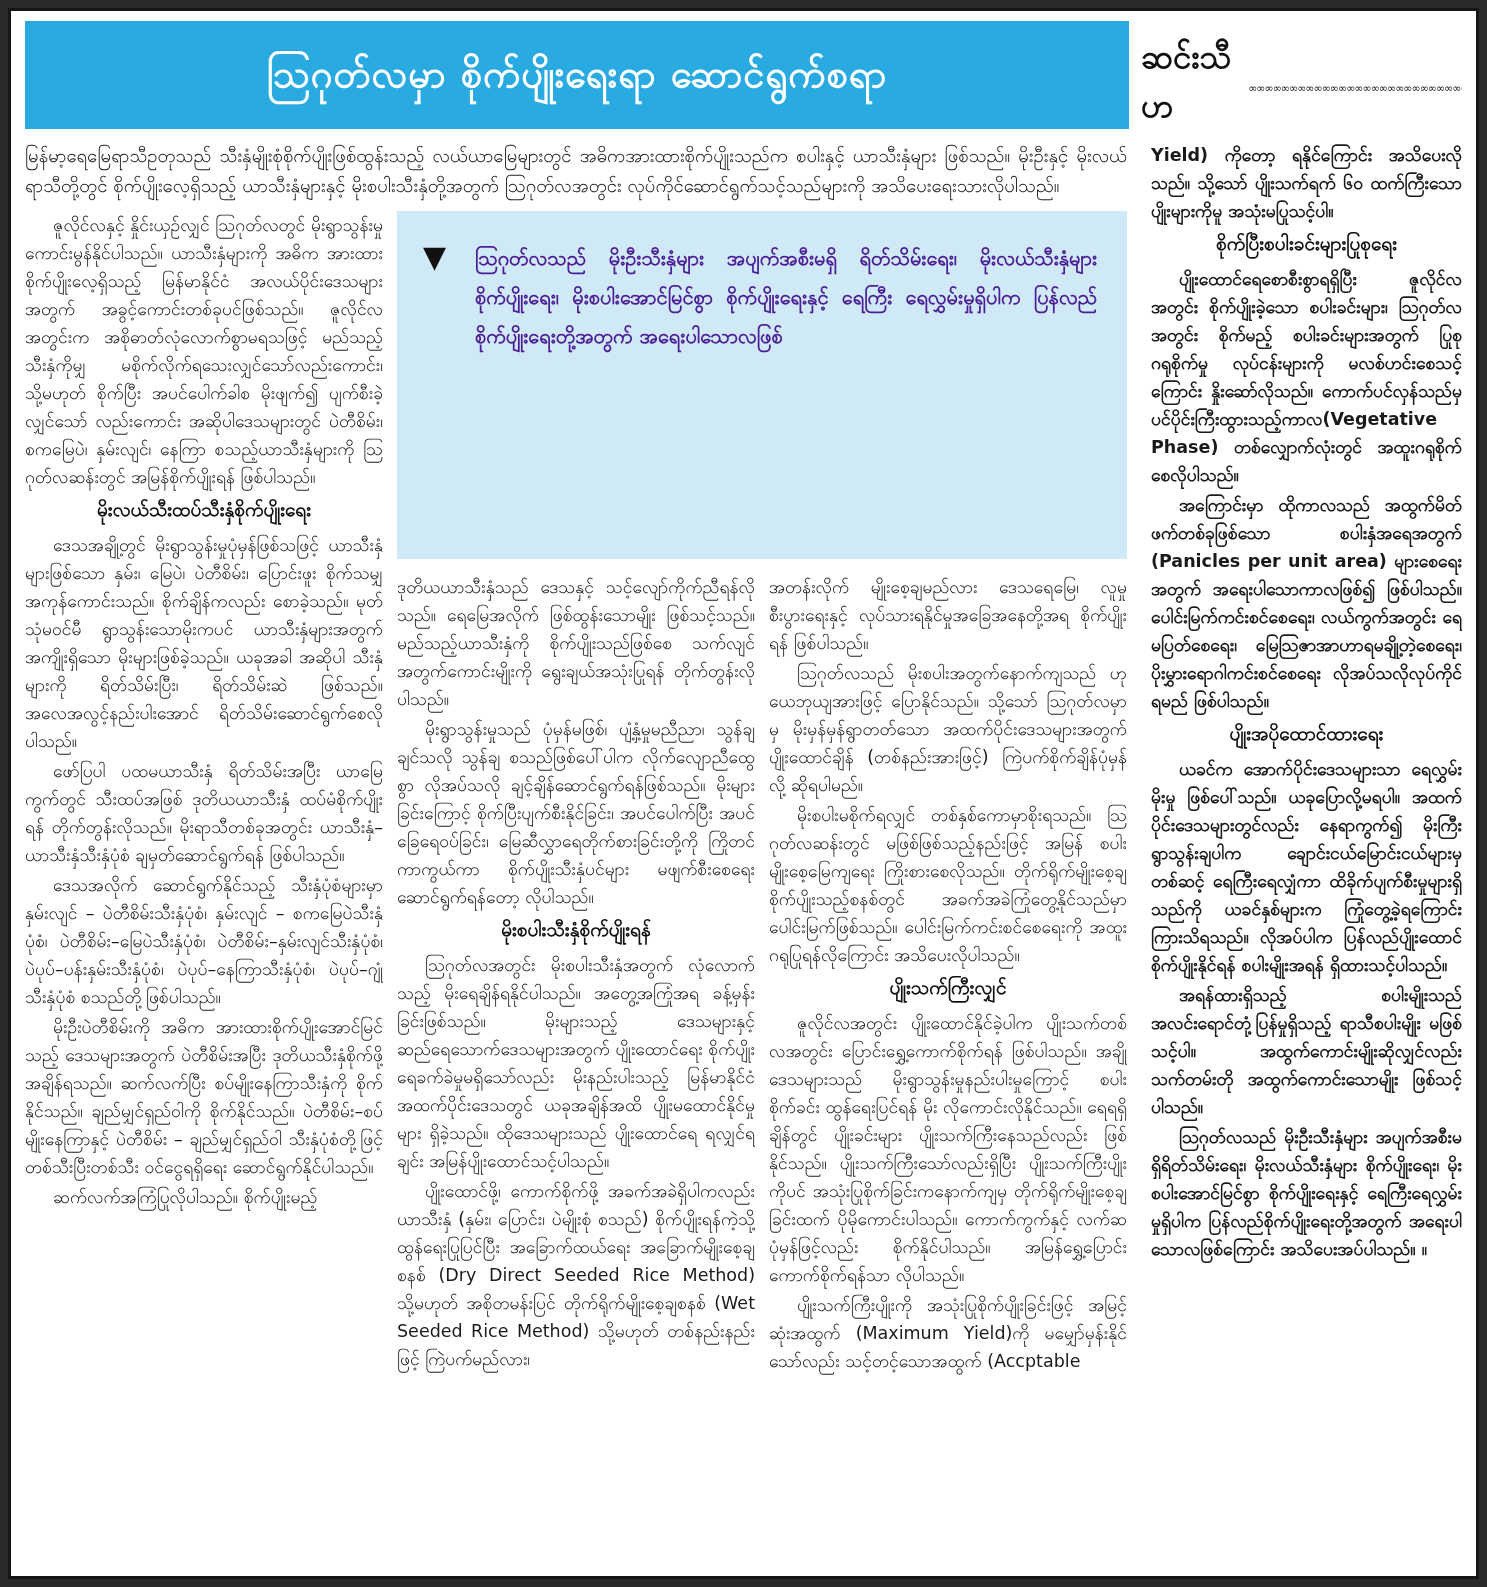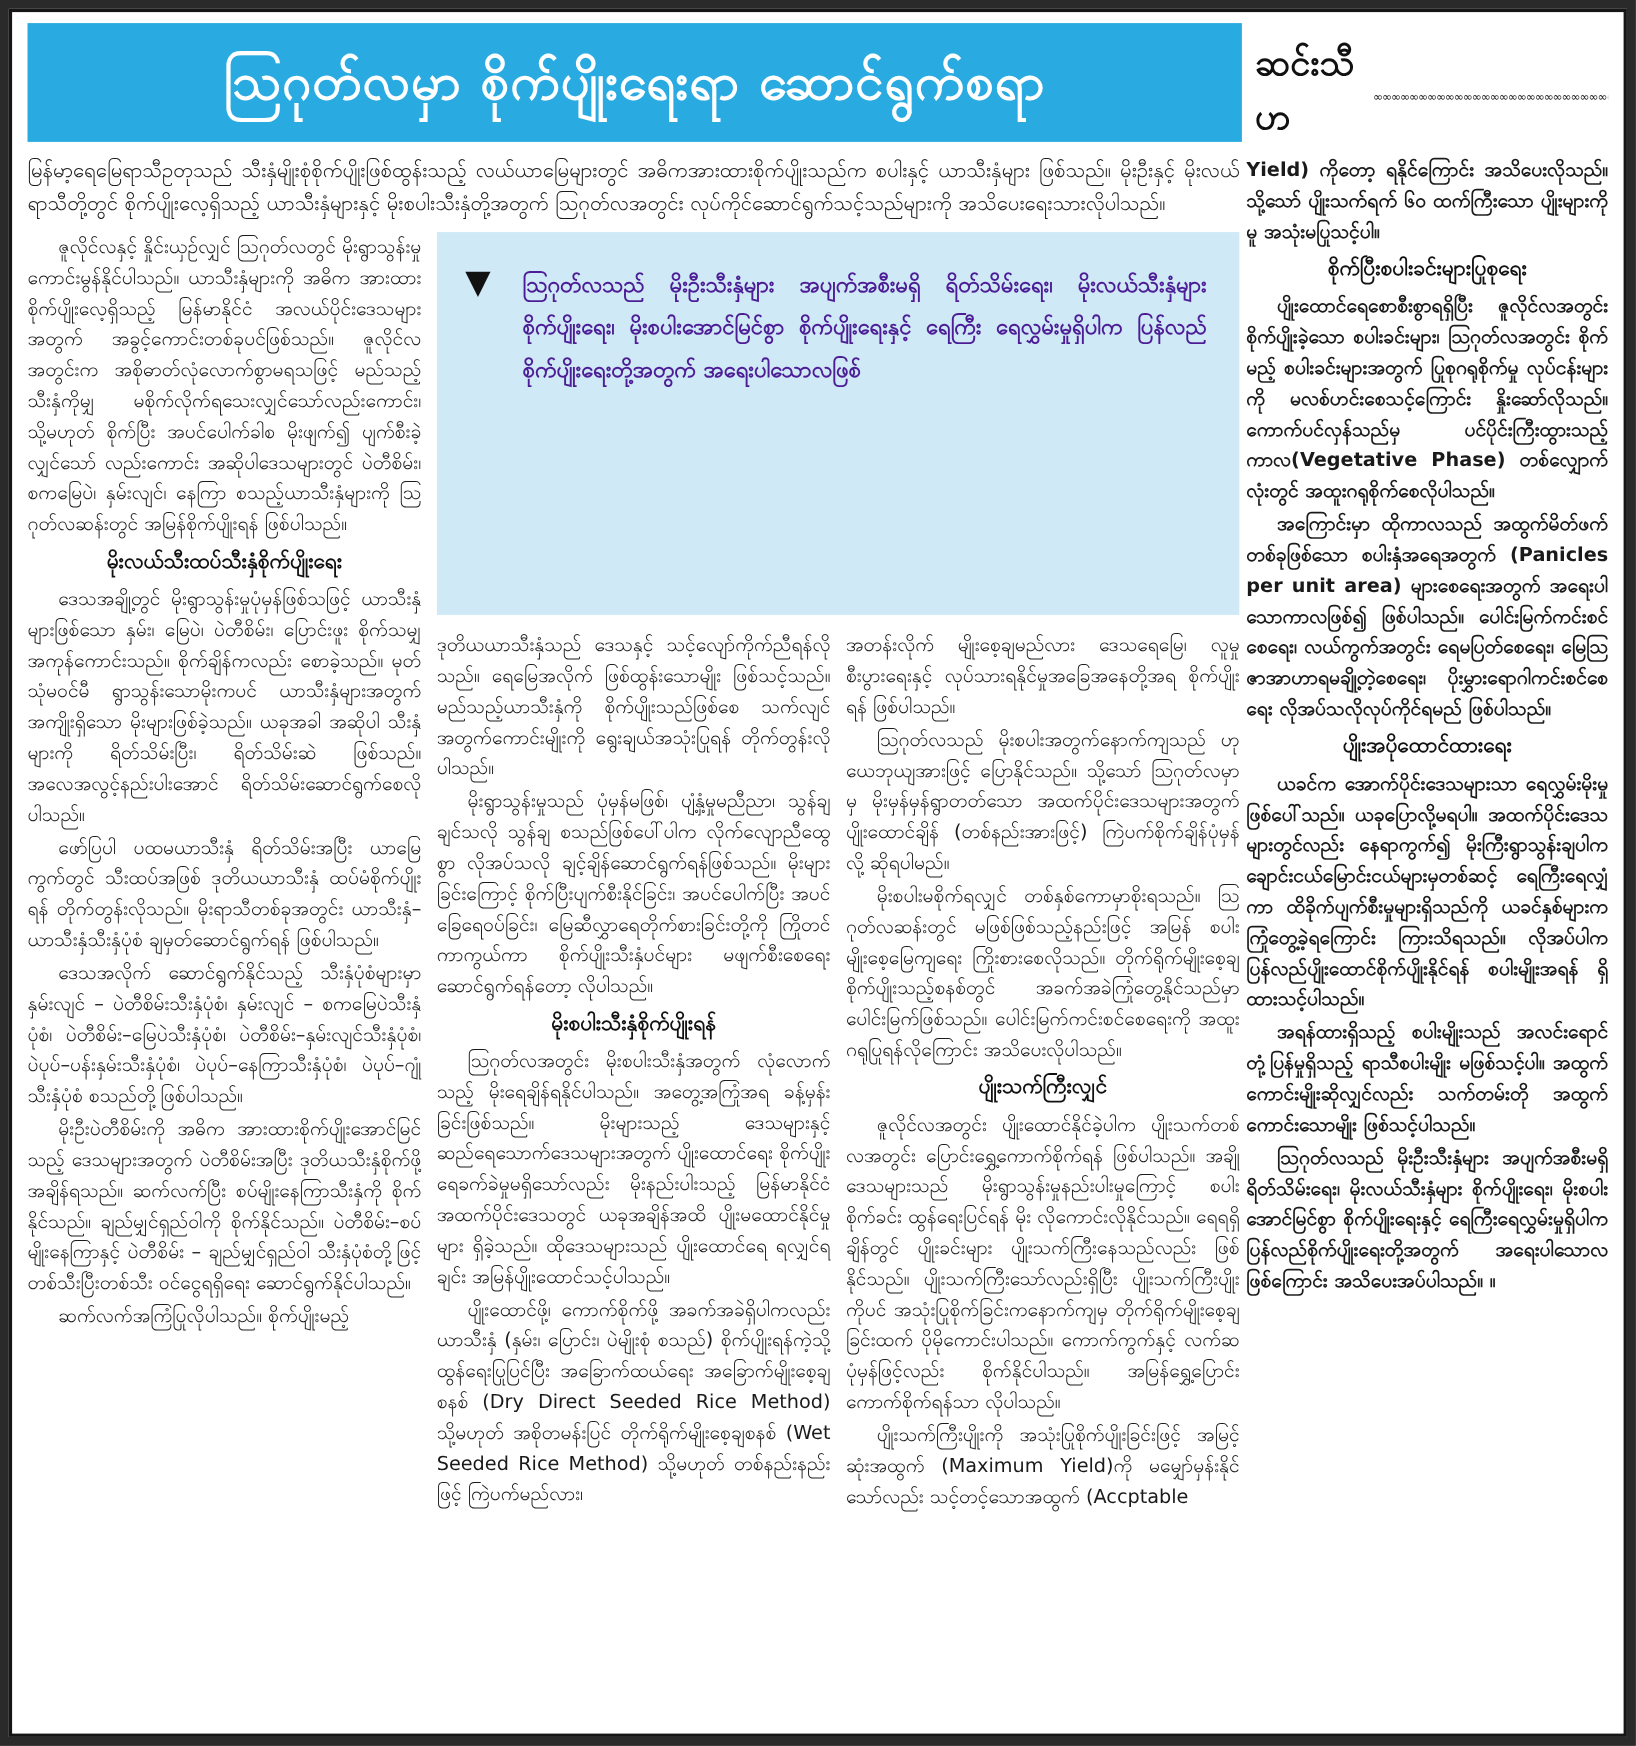--- a/index.html
+++ b/index.html
@@ -17,21 +17,21 @@
   }
 
   
   .masthead { display: flex; align-items: stretch; gap: 12px; height: 108px; }
   .banner {
     flex: 0 0 1104px;
     background: #29abe2;
     color: #ffffff;
     display: flex; align-items: center; justify-content: center;
     font-weight: bold;
-    font-size: 46px;
+    font-size: 38px;
     letter-spacing: 1px;
     text-align: center;
     line-height: 1.2;
   }
   .author-block {
     flex: 1;
     display: flex; flex-direction: row; align-items: center; justify-content: center;
     padding-top: 18px;
   }
   .author-name { font-weight: bold; font-size: 33px; color: #111; }
@@ -39,21 +39,21 @@
     margin-top: 8px;
     font-size: 11px;
     letter-spacing: -1px;
     color: #222;
     white-space: nowrap;
     overflow: hidden;
     max-width: 300px;
   }
 
   
-  .body-row { display: flex; gap: 6px; margin-top: 12px; height: 1420px; }
+  .body-row { display: flex; gap: 24px; margin-top: 12px; height: 1420px; }
   .left-region { flex: 0 0 1102px; display: flex; flex-direction: column; overflow: hidden; }
   .right-col { flex: 1; overflow: hidden; }
 
   .lead {
     font-size: 18.5px;
     line-height: 1.62;
     text-align: justify;
     margin-bottom: 10px;
   }
 

